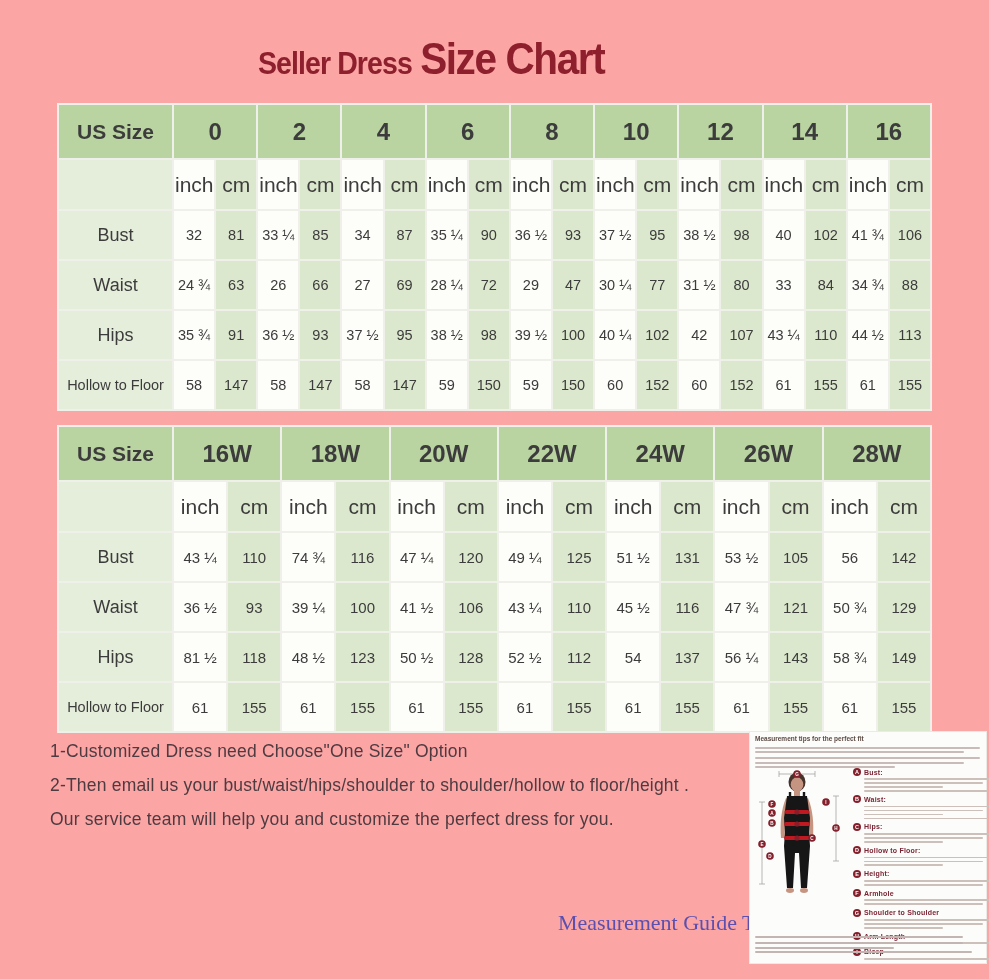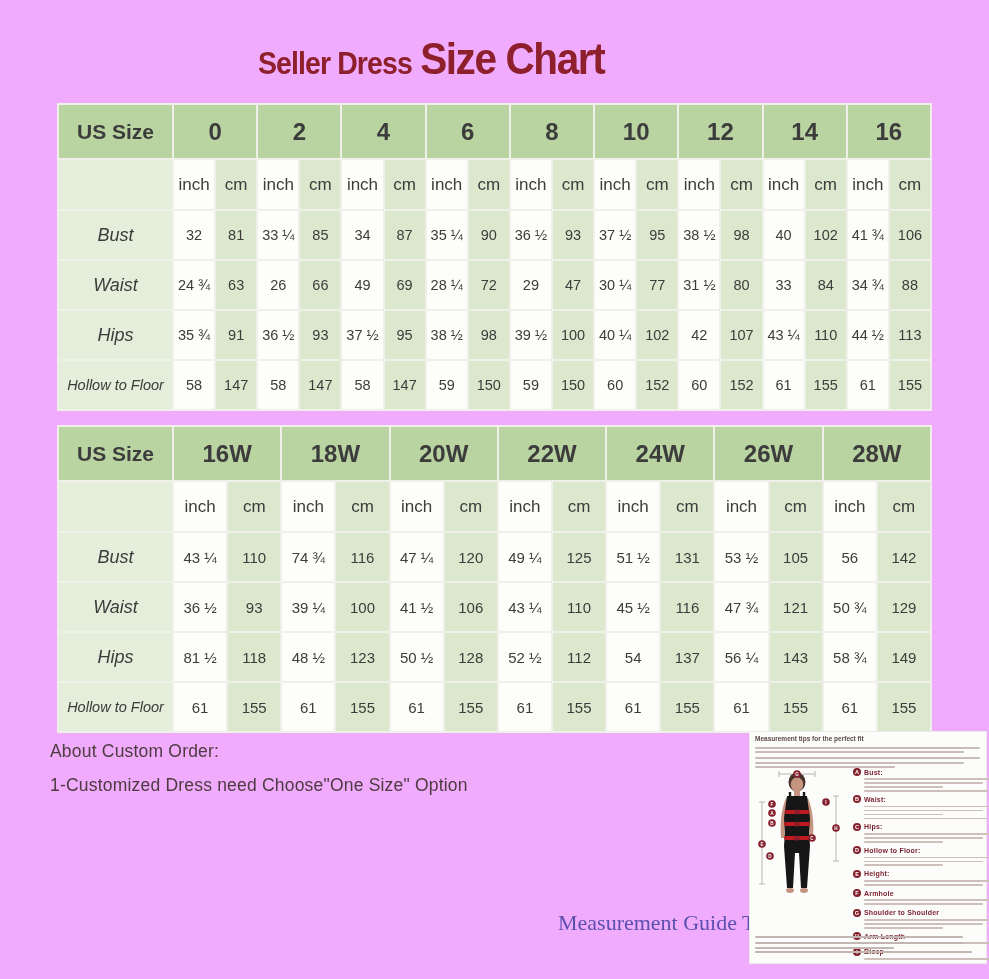--- a/index.html
+++ b/index.html
@@ -1,19 +1,19 @@
 <!DOCTYPE html>
 <html><head>
 <meta charset="utf-8">
 <style>
   html,body{margin:0;padding:0;}
   .page{
     position:relative;
     width:989px;height:979px;
-    background:#f0abfc;
+    background:#fca5a5;
     font-family:"Liberation Sans", sans-serif;
     overflow:hidden;
   }
   
   .title-row{
     position:absolute;top:34px;left:258px;
     display:flex;align-items:baseline;gap:9px;
     color:#8e1f2c;
     transform:scaleX(0.92);transform-origin:left center;
     white-space:nowrap;
@@ -45,26 +45,26 @@
   tr.unit-row{height:51px;}
   tr.data-row{height:50px;}
   td.hdr-label{
     background:#b9d3a1;color:#1e1e1e;
     font-size:21px;font-weight:bold;
   }
   td.hdr-size{
     background:#b9d3a1;color:#1e1e1e;
     font-size:24px;font-weight:bold;
   }
-  td.label-cell{background:#e5eeda;font-style:italic;}
+  td.label-cell{background:#e5eeda;}
   td.row-label{font-size:18px;color:#2b2b2b;}
   td.row-label.small{font-size:14.5px;}
   td.inch-cell{background:#fdfdfa;}
   td.cm-cell{background:#dce8cd;}
-  td.unit{font-size:17px;color:#343434;}
+  td.unit{font-size:21px;color:#343434;}
   td.val{font-size:14.5px;}
   #table2-holder td.val{font-size:15px;}
 
   
   .notes{
     position:absolute;left:50px;top:734px;
     color:#4e3b40;font-size:17.5px;line-height:34px;
     letter-spacing:0.2px;
   }
   .note-line{white-space:nowrap;}
@@ -194,21 +194,21 @@
             <td class="cm-cell val">102</td>
             <td class="inch-cell val">41 ¾</td>
             <td class="cm-cell val">106</td>
           </tr>
           <tr class="data-row">
             <td class="label-cell row-label">Waist</td>
             <td class="inch-cell val">24 ¾</td>
             <td class="cm-cell val">63</td>
             <td class="inch-cell val">26</td>
             <td class="cm-cell val">66</td>
-            <td class="inch-cell val">49</td>
+            <td class="inch-cell val">27</td>
             <td class="cm-cell val">69</td>
             <td class="inch-cell val">28 ¼</td>
             <td class="cm-cell val">72</td>
             <td class="inch-cell val">29</td>
             <td class="cm-cell val">47</td>
             <td class="inch-cell val">30 ¼</td>
             <td class="cm-cell val">77</td>
             <td class="inch-cell val">31 ½</td>
             <td class="cm-cell val">80</td>
             <td class="inch-cell val">33</td>
@@ -374,22 +374,23 @@
             <td class="inch-cell val">61</td>
             <td class="cm-cell val">155</td>
             <td class="inch-cell val">61</td>
             <td class="cm-cell val">155</td>
           </tr>
         </tbody>
       </table>
     </div>
 
   <div class="notes">
-    <div class="note-line">About Custom Order:</div>
     <div class="note-line">1-Customized Dress need Choose"One Size" Option</div>
+    <div class="note-line">2-Then email us your bust/waist/hips/shoulder to shoulder/hollow to floor/height .</div>
+    <div class="note-line">Our service team will help you and customize the perfect dress for you.</div>
   </div>
 
   <div class="guide-caption">Measurement Guide Tips</div>
 
   <div class="guide-inset">
     <div class="inset-title">Measurement tips for the perfect fit</div>
     <div class="inset-paras" id="inset-paras">
         <div class="para-group">
           <div class="blur-line" style="width: 100%;"></div>
           <div class="blur-line" style="width: 93%;"></div>

